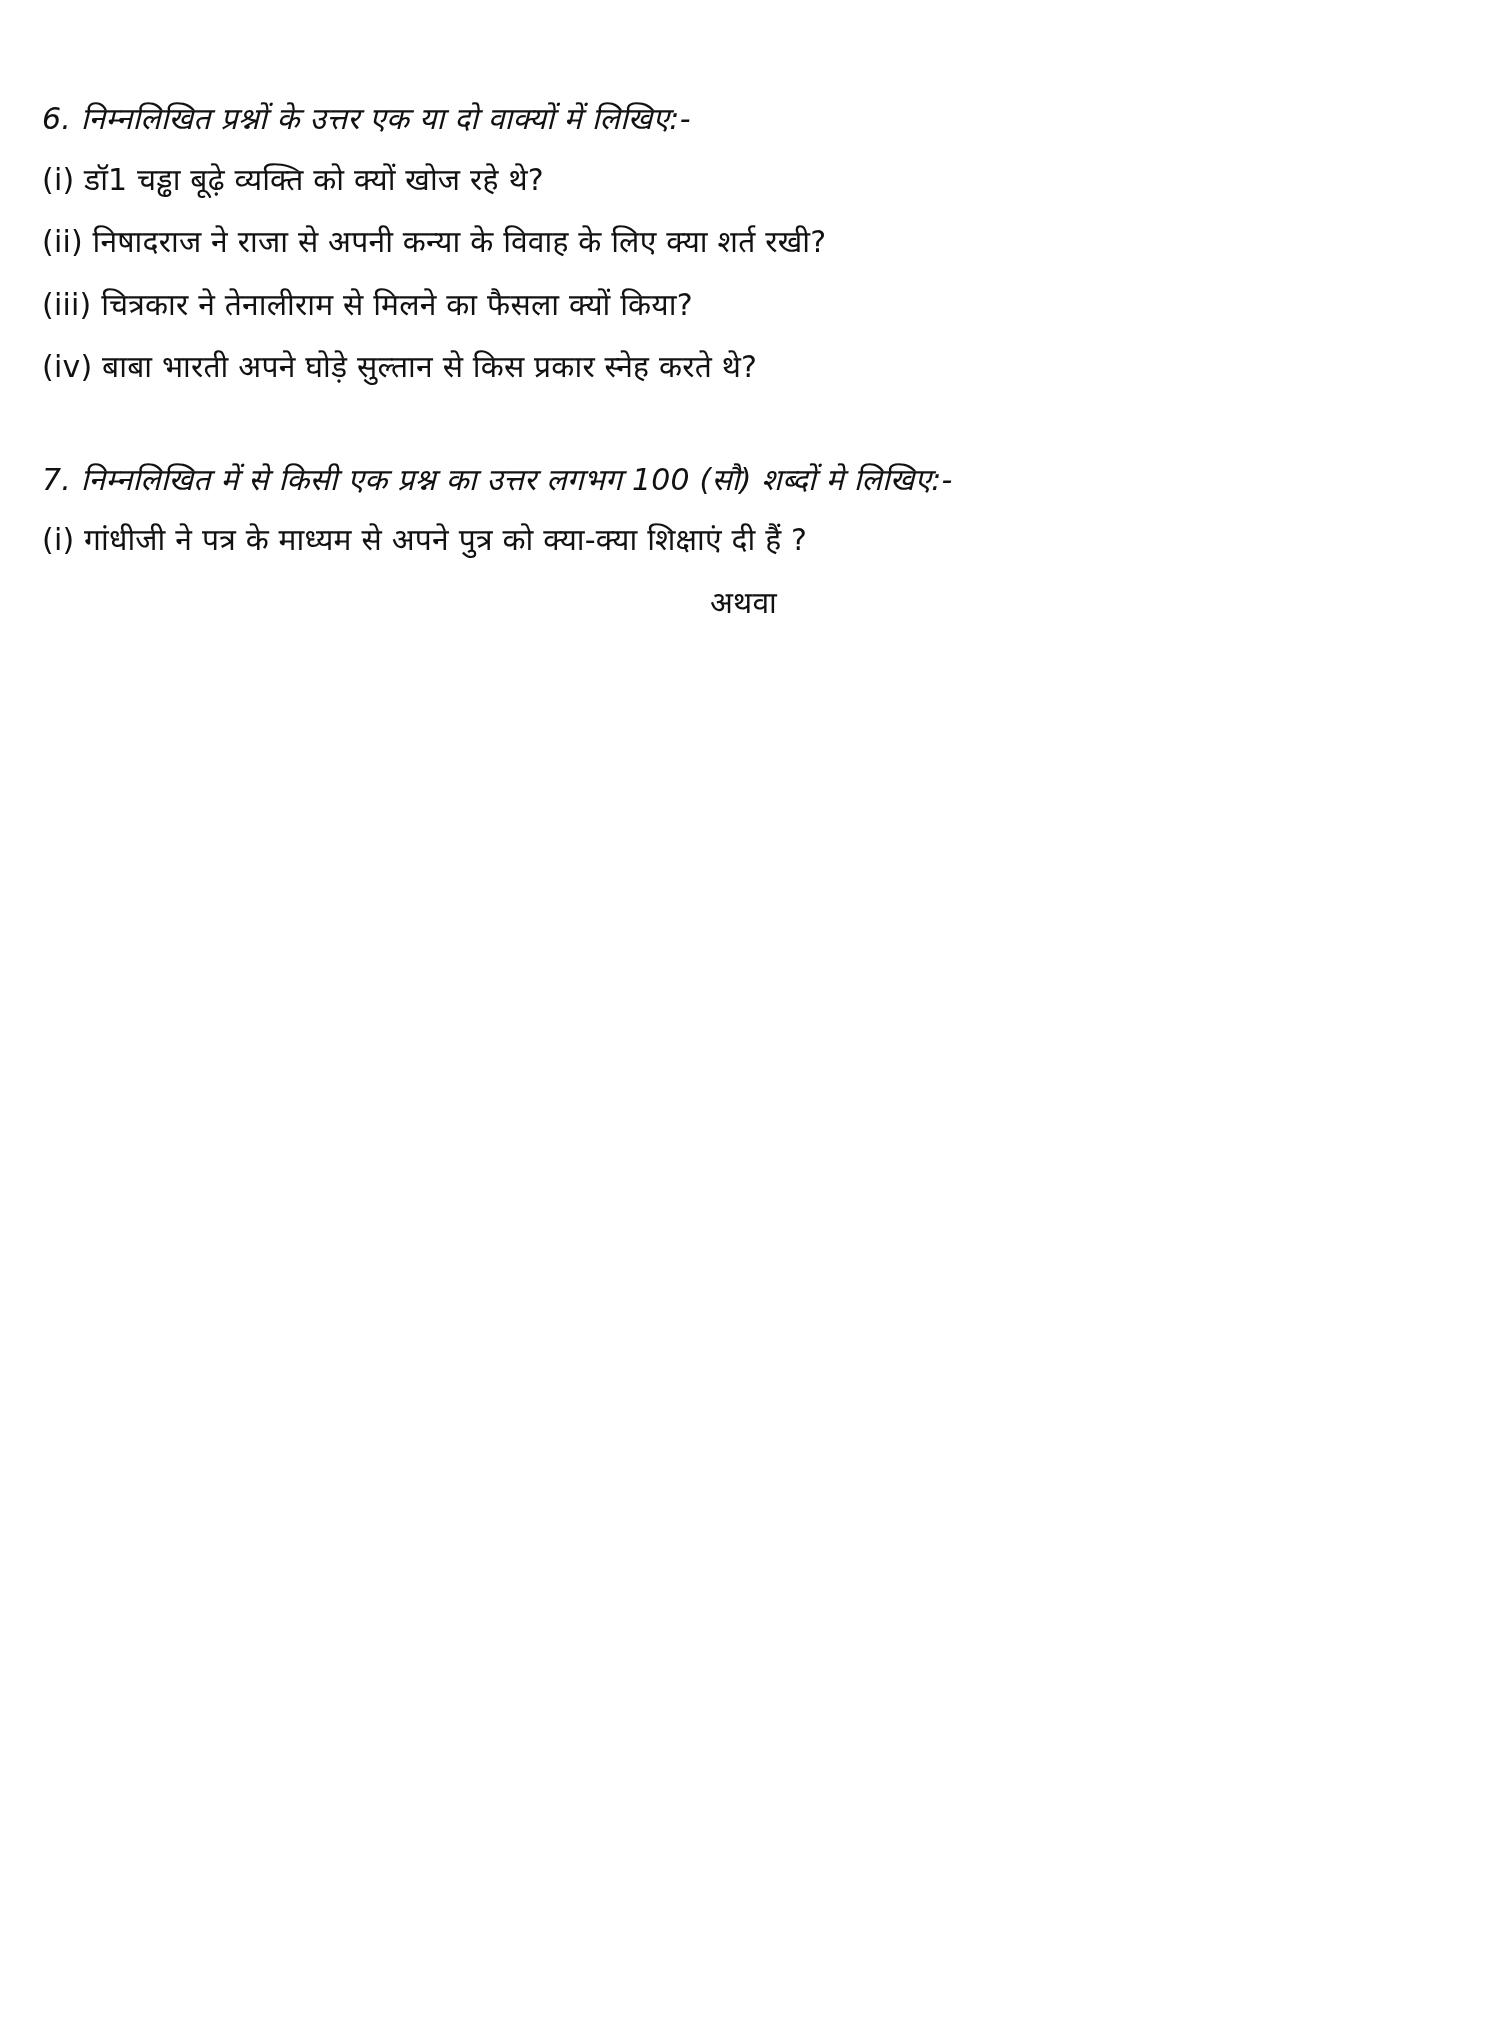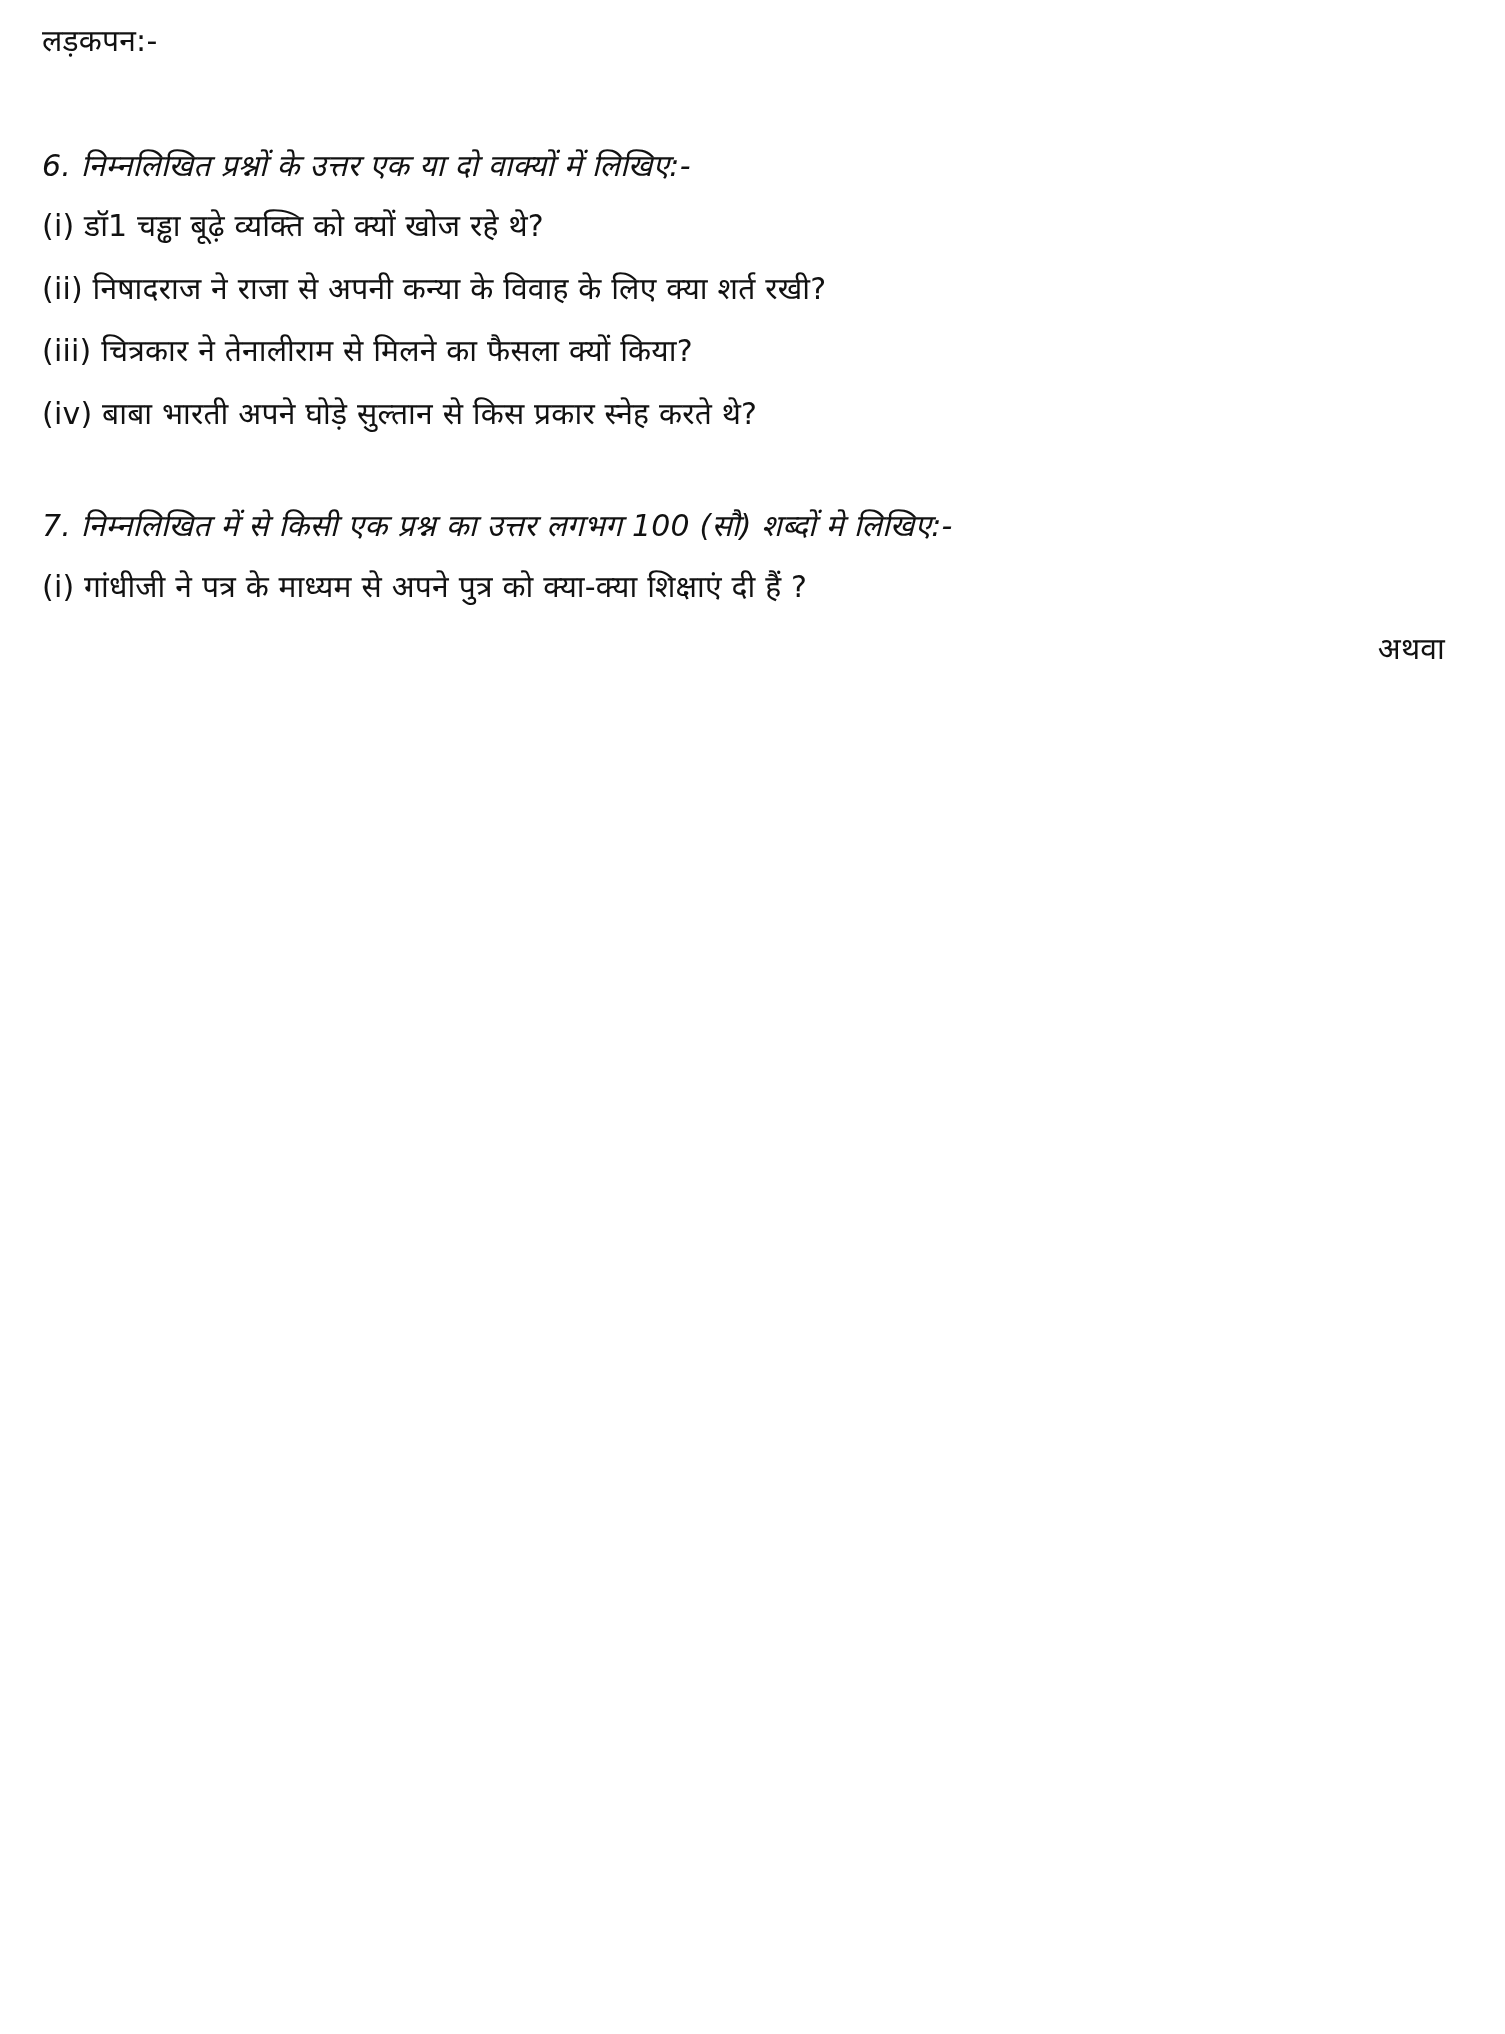--- a/index.html
+++ b/index.html
@@ -42,34 +42,33 @@
     height: 50px;
   }
   .q-heading {
     margin-bottom: 14px;
     font-style: italic;
   }
   .sub-item {
     margin-bottom: 16px;
   }
   .center {
-    text-align: right;
+    text-align: center;
     margin-top: 13px;
   }
   .block {
     margin: 0;
     padding: 0;
   }
 </style>
 </head>
 <body>
 
 <div class="page">
 
-  <div class="line top-fragment">लड़कपन:-</div>
 
   <div class="gap-large"></div>
 
   <div class="block">
     <div class="line q-heading">6. निम्नलिखित प्रश्नों के उत्तर एक या दो वाक्यों में लिखिए:-</div>
     <div class="line sub-item">(i) डॉ1 चड्ढा बूढ़े व्यक्ति को क्यों खोज रहे थे?</div>
     <div class="line sub-item">(ii) निषादराज ने राजा से अपनी कन्या के विवाह के लिए क्या शर्त रखी?</div>
     <div class="line sub-item">(iii) चित्रकार ने तेनालीराम से मिलने का फैसला क्यों किया?</div>
     <div class="line sub-item">(iv) बाबा भारती अपने घोड़े सुल्तान से किस प्रकार स्नेह करते थे?</div>
   </div>

